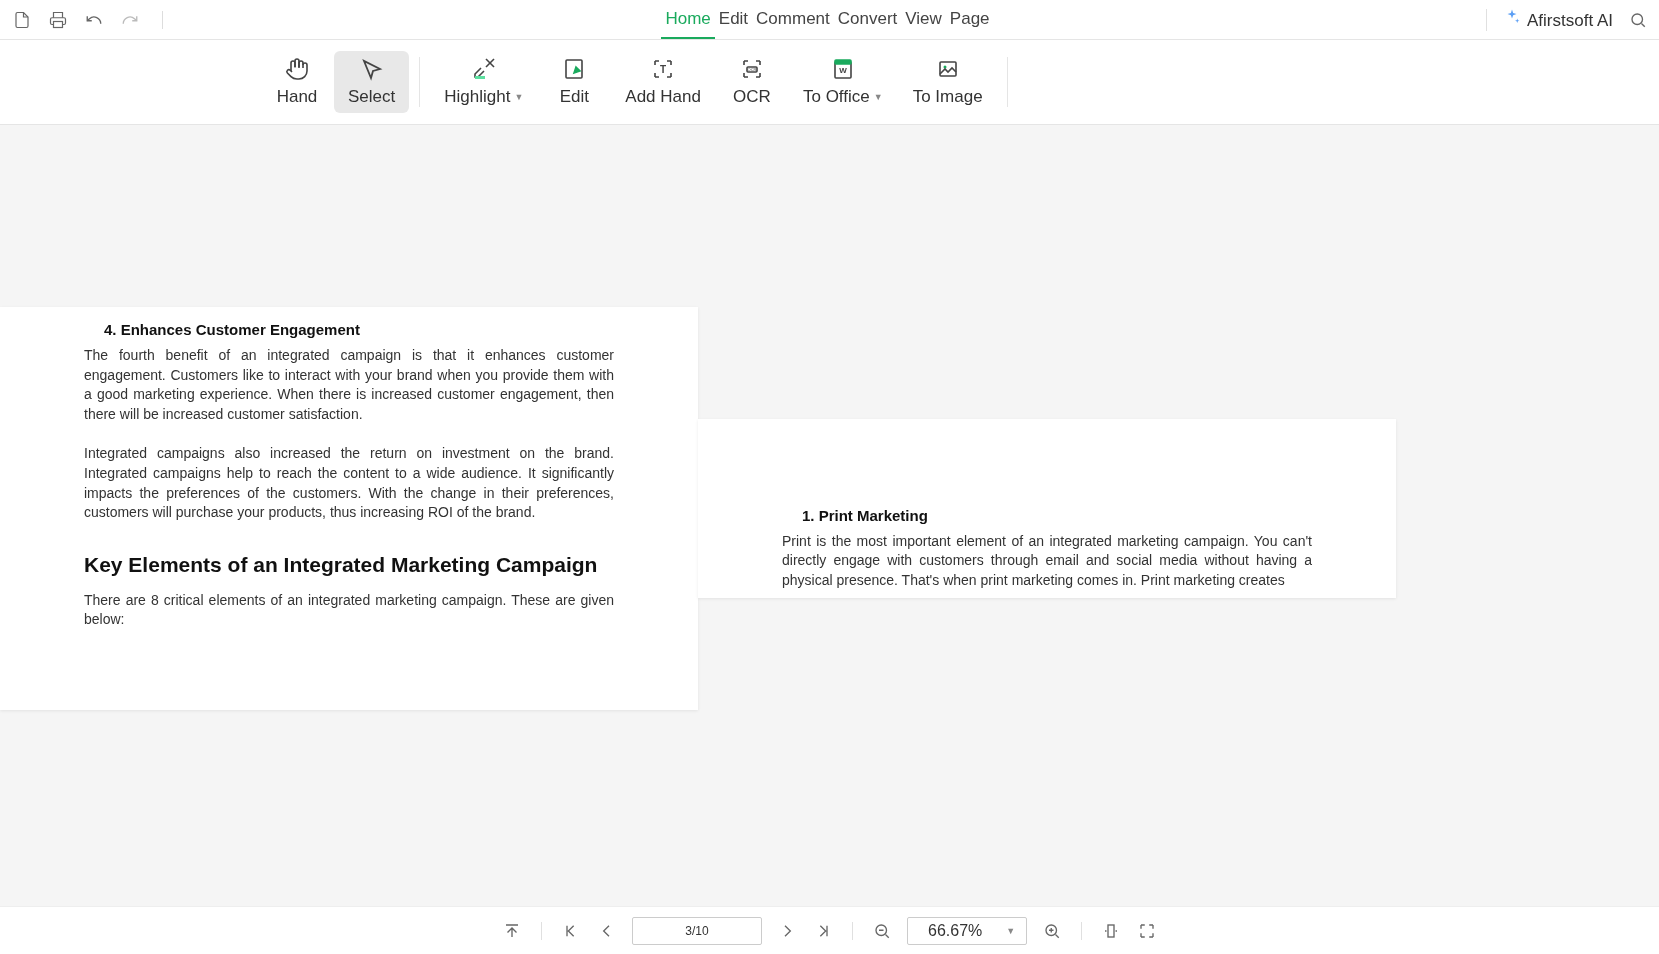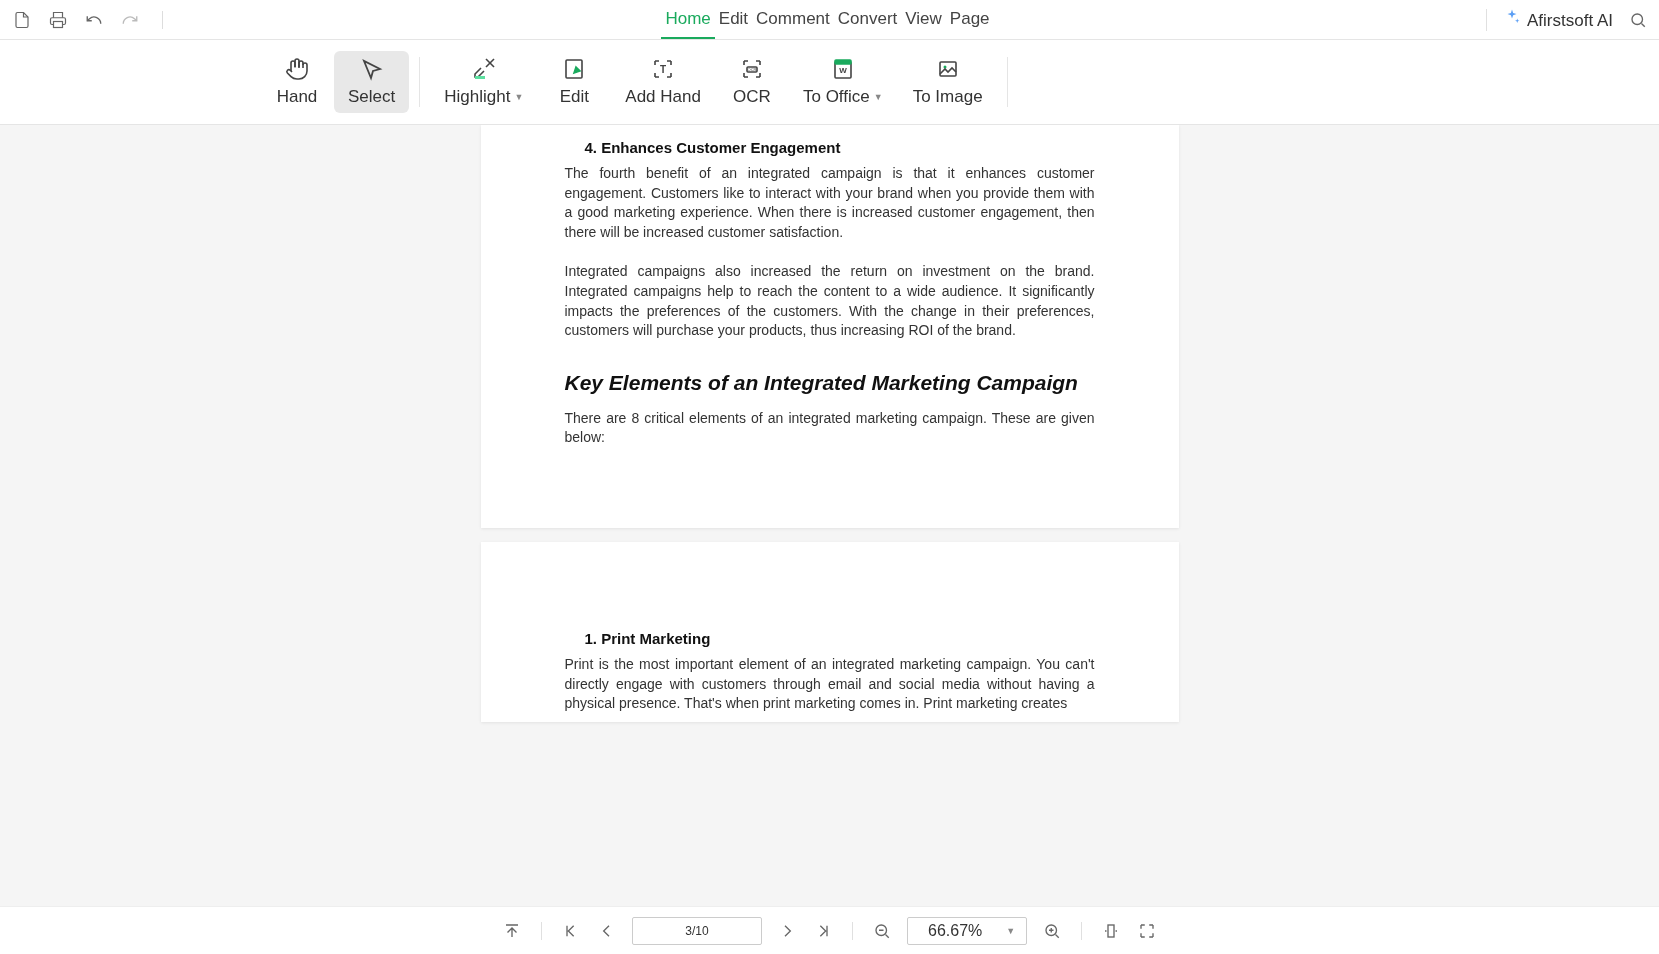--- a/index.html
+++ b/index.html
@@ -49,37 +49,37 @@
     .ribbon-btn .ico { height: 24px; display: flex; align-items: center; justify-content: center; }
     .ribbon-btn .lbl { font-size: 17px; color: #333; display: flex; align-items: center; gap: 4px; }
     .ribbon-sep { width: 1px; height: 50px; background: #e5e5e5; margin: 0 8px; }
     .dd-arrow { font-size: 9px; color: #888; }
     
     .doc-area {
       background: #f5f5f5;
       height: calc(954px - 40px - 85px - 48px);
       overflow: hidden;
       display: flex;
-      flex-direction: column;
+      flex-direction: row;
       align-items: center;
       padding-top: 0;
     }
     .page {
       background: #fff;
       width: 698px;
       box-shadow: 0 1px 3px rgba(0,0,0,0.08);
       margin-bottom: 14px;
       padding: 0 84px;
     }
     .page1 { padding-top: 14px; padding-bottom: 60px; }
     .page2 { padding-top: 88px; padding-bottom: 8px; }
     
     .heading-item { font-size: 15px; font-weight: 700; color: #111; margin-bottom: 8px; margin-left: 20px; }
     .body-text { font-size: 14px; color: #333; text-align: justify; line-height: 1.4; margin-bottom: 20px; }
-    .h2 { font-size: 21px; font-weight: 700; color: #111; margin-top: 30px; margin-bottom: 14px; font-style: italic; }
+    .h2 { font-size: 21px; font-weight: 700; color: #111; margin-top: 30px; margin-bottom: 14px; }
     
     .bottom-bar {
       position: fixed;
       bottom: 0; left: 0; right: 0;
       height: 48px;
       background: #fff;
       border-top: 1px solid #eee;
       display: flex;
       align-items: center;
       justify-content: center;

